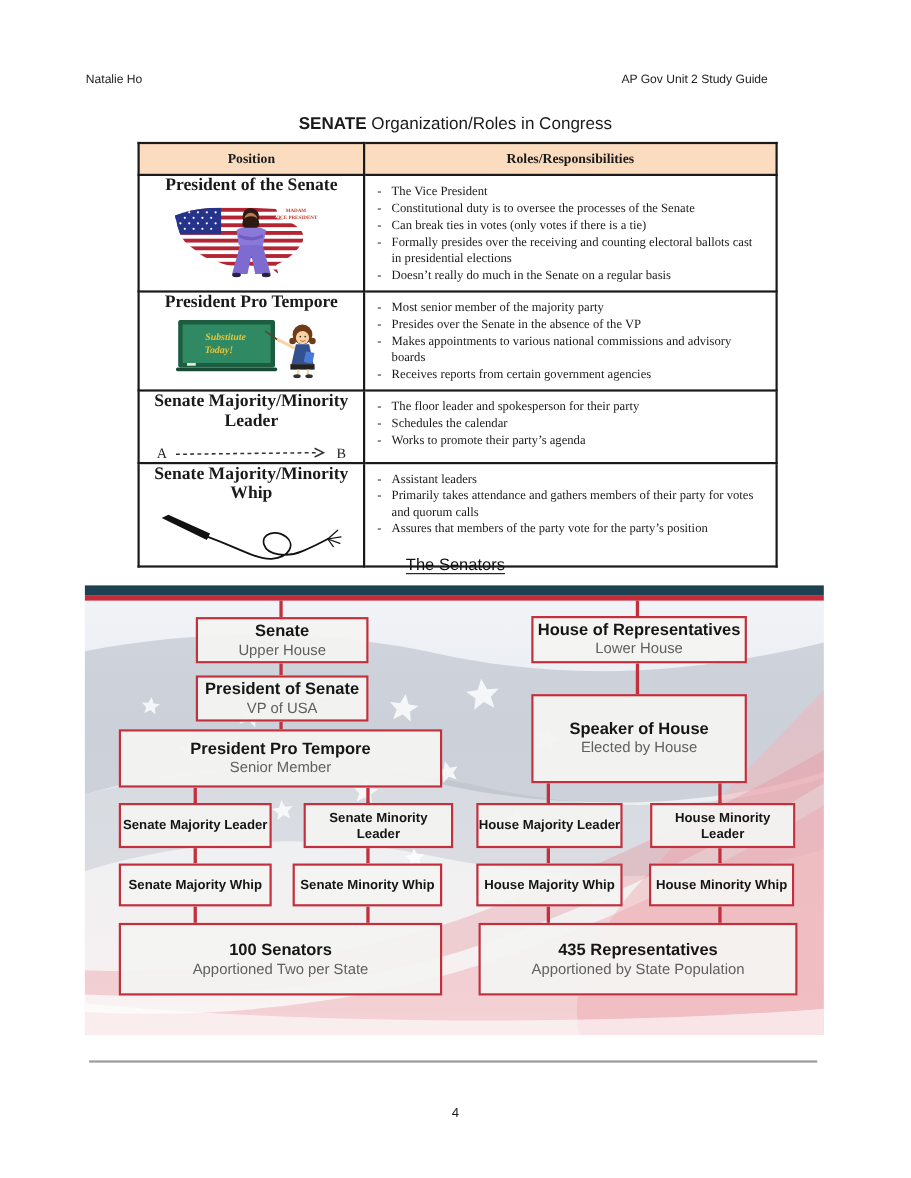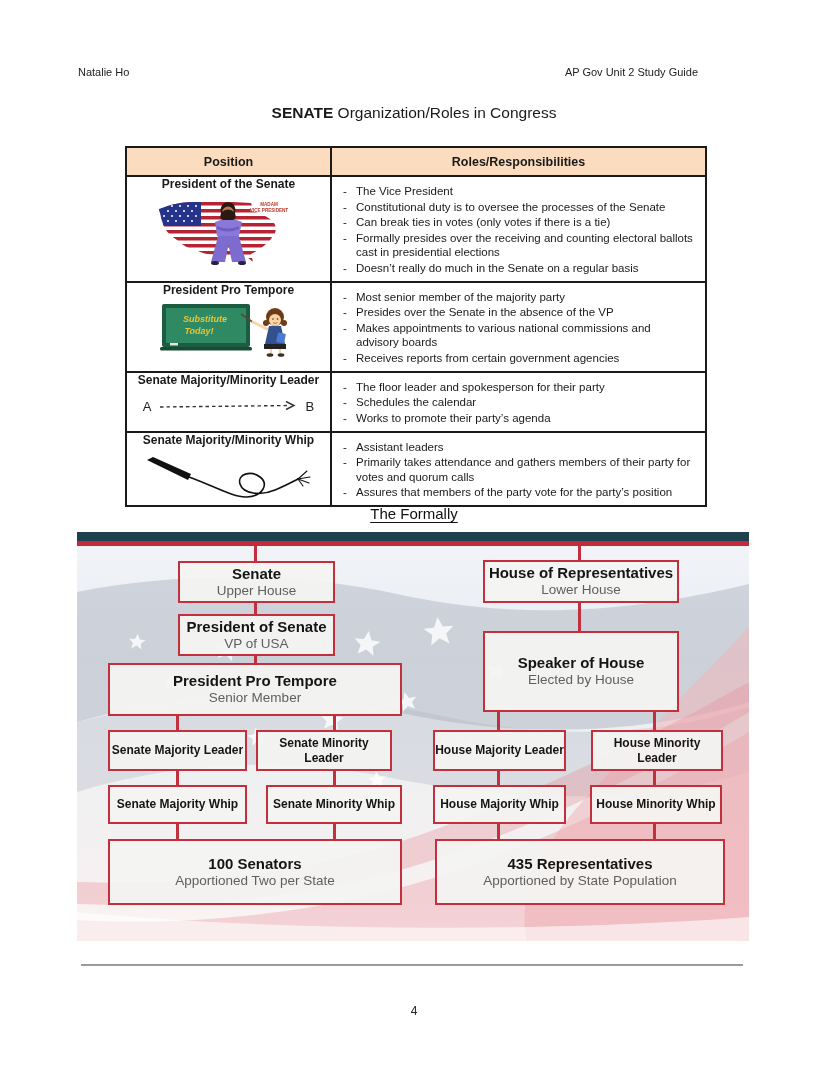--- a/index.html
+++ b/index.html
@@ -6,26 +6,26 @@
   .page{position:relative;width:816px;height:1071px;background:#ffffff;overflow:hidden;
         font-family:"Liberation Sans", sans-serif;color:#1a1a1a;}
   .meta{position:absolute;top:66px;font-size:11px;color:#222;}
   .meta.left{left:78px;}
   .meta.right{right:118px;}
   .doc-title{position:absolute;top:104px;left:0;width:828px;text-align:center;font-size:15.5px;}
   .doc-title .u{text-underline-offset:3px;}
   .doc-title b{font-weight:bold;}
 
   
-  table.senate{position:absolute;left:125px;top:146px;width:580px;border-collapse:collapse;table-layout:fixed;}
+  table.senate{position:absolute;left:125px;top:129px;width:580px;border-collapse:collapse;table-layout:fixed;font-family:Liberation Serif, serif;}
   table.senate th,table.senate td{border:2px solid #1a1a1a;vertical-align:top;padding:0;}
   table.senate th{height:27px;background:#fbdcbe;font-size:12.5px;font-weight:bold;text-align:center;vertical-align:middle;}
   td.pos{width:205px;text-align:center;padding-top:7px;}
   td.roles{width:375px;border-radius:12px;}
-  .pos-label{font-size:12px;font-weight:bold;display:block;}
+  .pos-label{font-size:16px;font-weight:bold;display:block;}
   ul.roles-list{margin:0;padding:7px 10px 4px 8px;list-style:none;font-size:11.5px;line-height:1.27;text-align:left;}
   ul.roles-list li{position:relative;padding-left:16px;margin-bottom:1px;}
   ul.roles-list li::before{content:"-";position:absolute;left:3px;top:0;}
   .illu{display:block;margin:2px auto 0 auto;}
   .ab-arrow{display:flex;align-items:center;justify-content:center;gap:6px;margin-top:12px;font-size:13px;color:#222;}
 
   
   .h2-title{position:absolute;top:505px;left:0;width:828px;text-align:center;font-size:15px;
             text-decoration:underline;text-underline-offset:3px;color:#111;}
   .diagram{position:absolute;left:77px;top:532px;width:672px;height:409px;overflow:hidden;
@@ -212,21 +212,21 @@
         <ul class="roles-list">
               <li>Assistant leaders</li>
               <li>Primarily takes attendance and gathers members of their party for votes and quorum calls</li>
               <li>Assures that members of the party vote for the party’s position</li>
             </ul>
       </td>
     </tr>
   </tbody>
     </table>
 
-  <div class="h2-title">The Formally</div>
+  <div class="h2-title">The Senators</div>
 
   <div class="diagram">
     <svg class="flagbg" width="672" height="409" viewBox="0 0 672 409">
       <defs>
         <path id="star" d="M0,-12 L3.5,-4 L12,-3.7 L5.6,1.8 L7.4,10 L0,5 L-7.4,10 L-5.6,1.8 L-12,-3.7 L-3.5,-4 Z"></path>
       </defs>
       <path d="M0,60 C100,40 220,40 320,62 C430,86 540,84 672,52 L672,170 C560,205 430,205 320,180 C210,156 100,162 0,190 Z" fill="#9aa3b3" opacity="0.38"></path>
       <path d="M0,190 C120,160 260,160 370,185 C470,207 580,205 672,175 L672,240 C560,275 420,268 310,245 C200,223 90,232 0,260 Z" fill="#a8b0bd" opacity="0.30"></path>
       <path d="M672,95 C620,150 560,210 505,270 C460,320 440,370 450,409 L672,409 Z" fill="#f0b6bb" opacity="0.55"></path>
       <path d="M672,200 C580,255 470,310 360,345 C250,380 120,395 0,388 L0,409 L672,409 Z" fill="#eca7ae" opacity="0.45"></path>
@@ -285,21 +285,21 @@
       <span class="t">Speaker of House</span>
       <span class="s">Elected by House</span>
     </div>
     <div class="hbox" style="left:31px;top:131px;width:294px;height:53px;">
       <span class="t">President Pro Tempore</span>
       <span class="s">Senior Member</span>
     </div>
     <div class="hbox small" style="left:31px;top:198px;width:139px;height:41px;">
       <span class="t">Senate Majority Leader</span>
     </div>
-    <div class="hbox small" style="left:179px;top:198px;width:136px;height:41px;">
+    <div class="hbox small" style="left:199px;top:198px;width:136px;height:41px;">
       <span class="t">Senate Minority Leader</span>
     </div>
     <div class="hbox small" style="left:356px;top:198px;width:133px;height:41px;">
       <span class="t">House Majority Leader</span>
     </div>
     <div class="hbox small" style="left:514px;top:198px;width:132px;height:41px;">
       <span class="t">House Minority Leader</span>
     </div>
     <div class="hbox small" style="left:31px;top:253px;width:139px;height:39px;">
       <span class="t">Senate Majority Whip</span>

